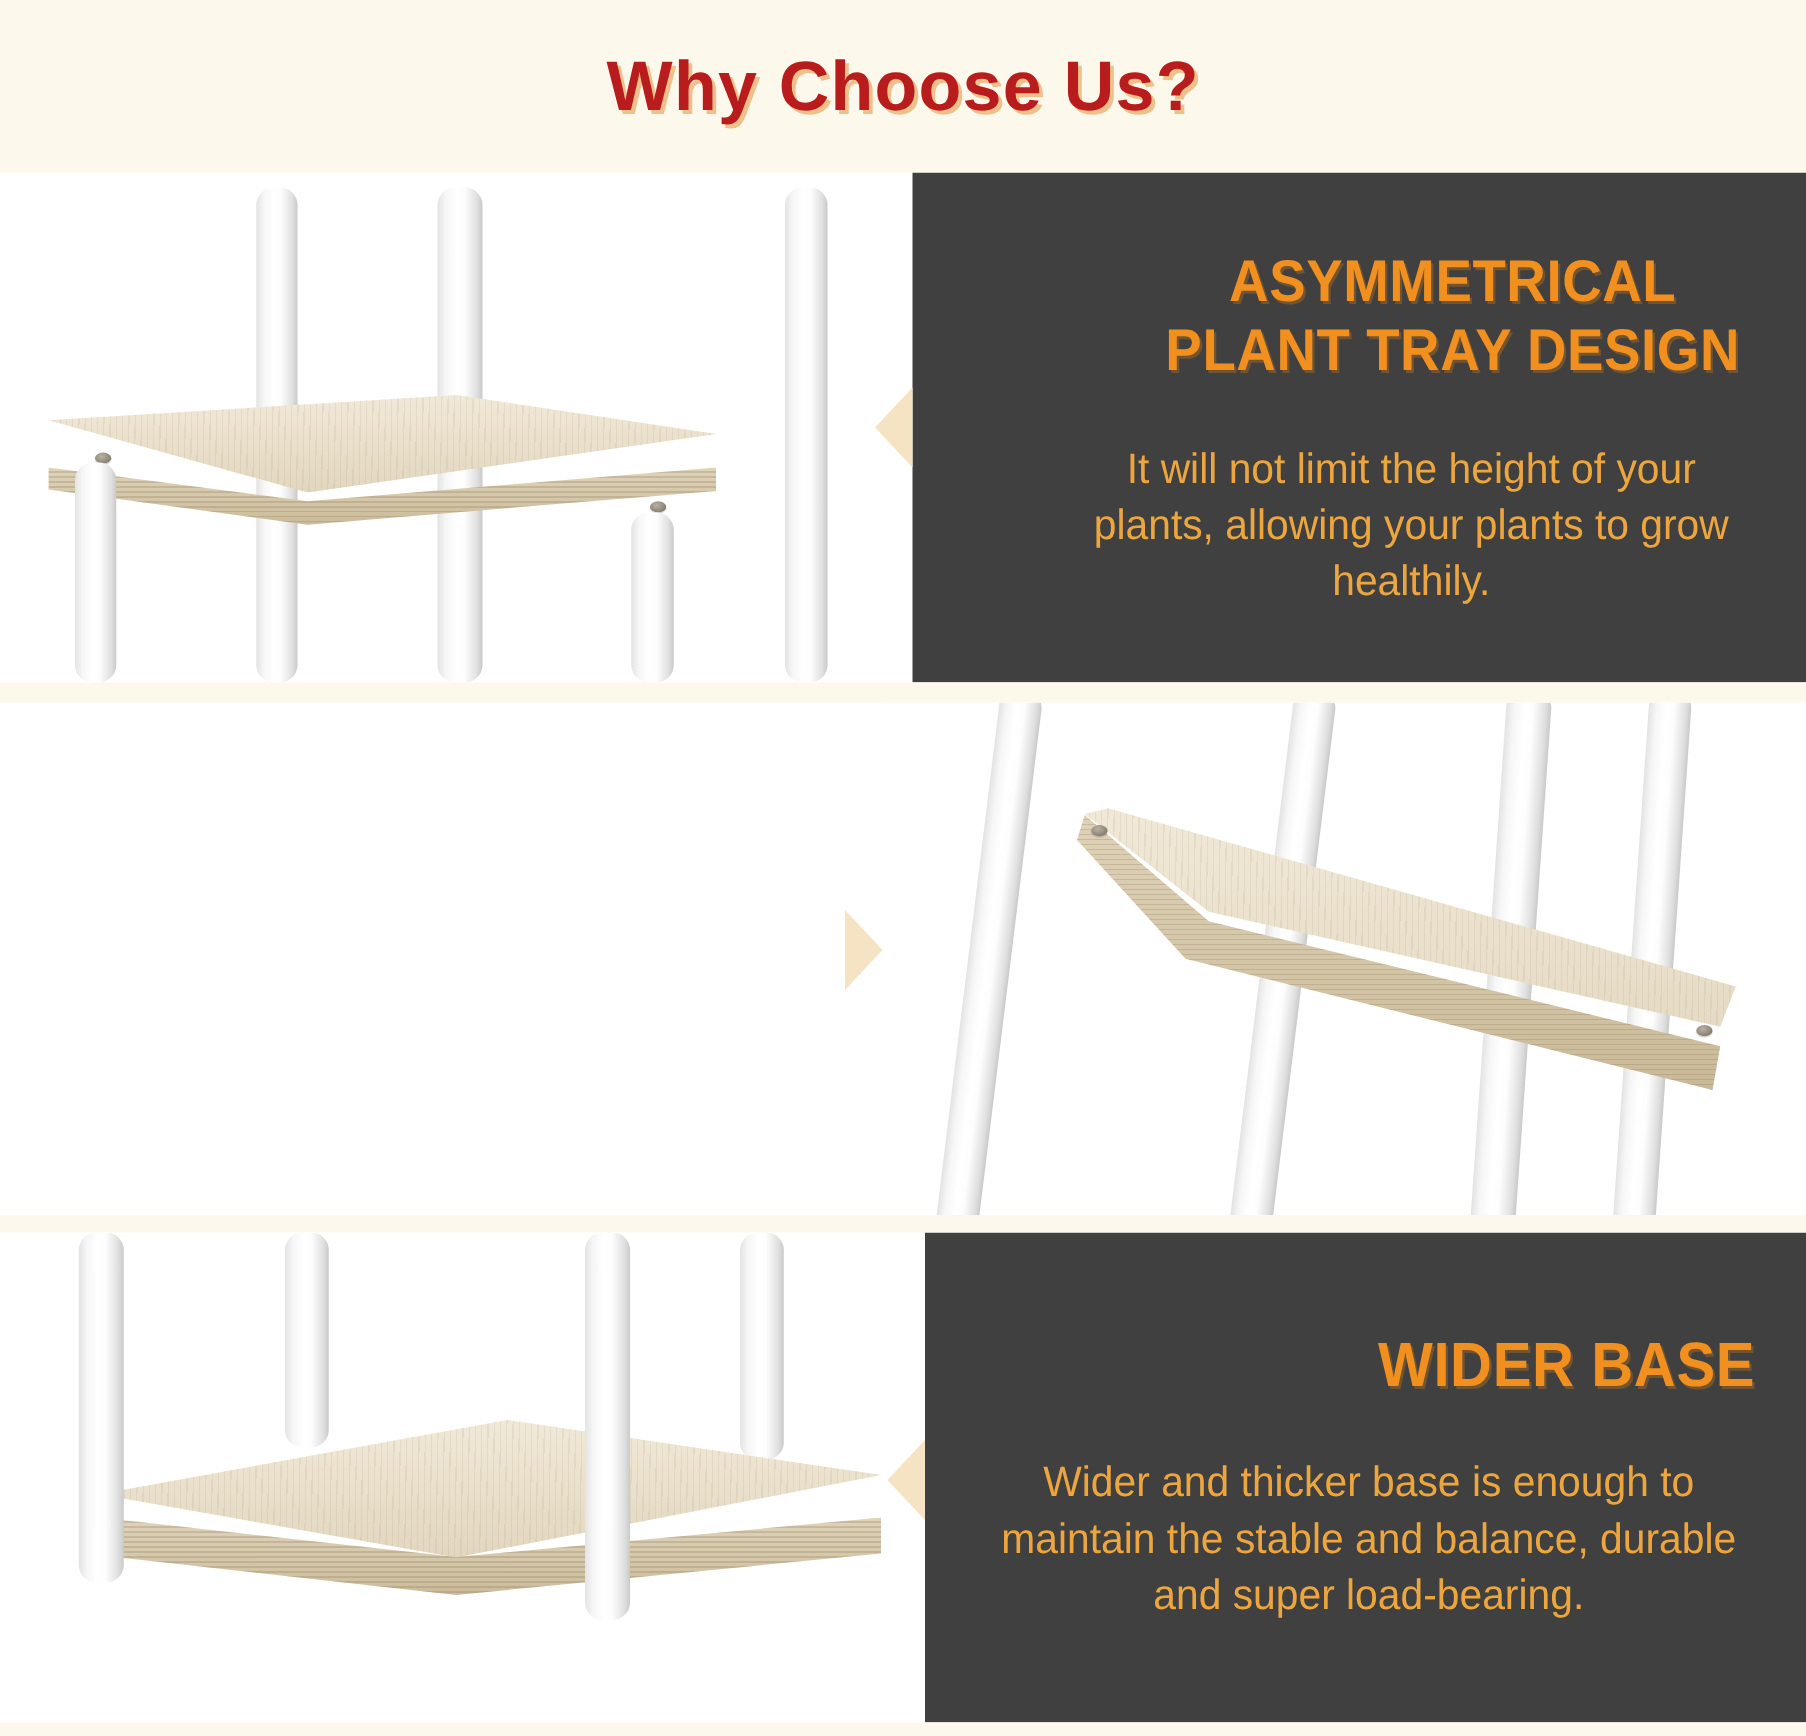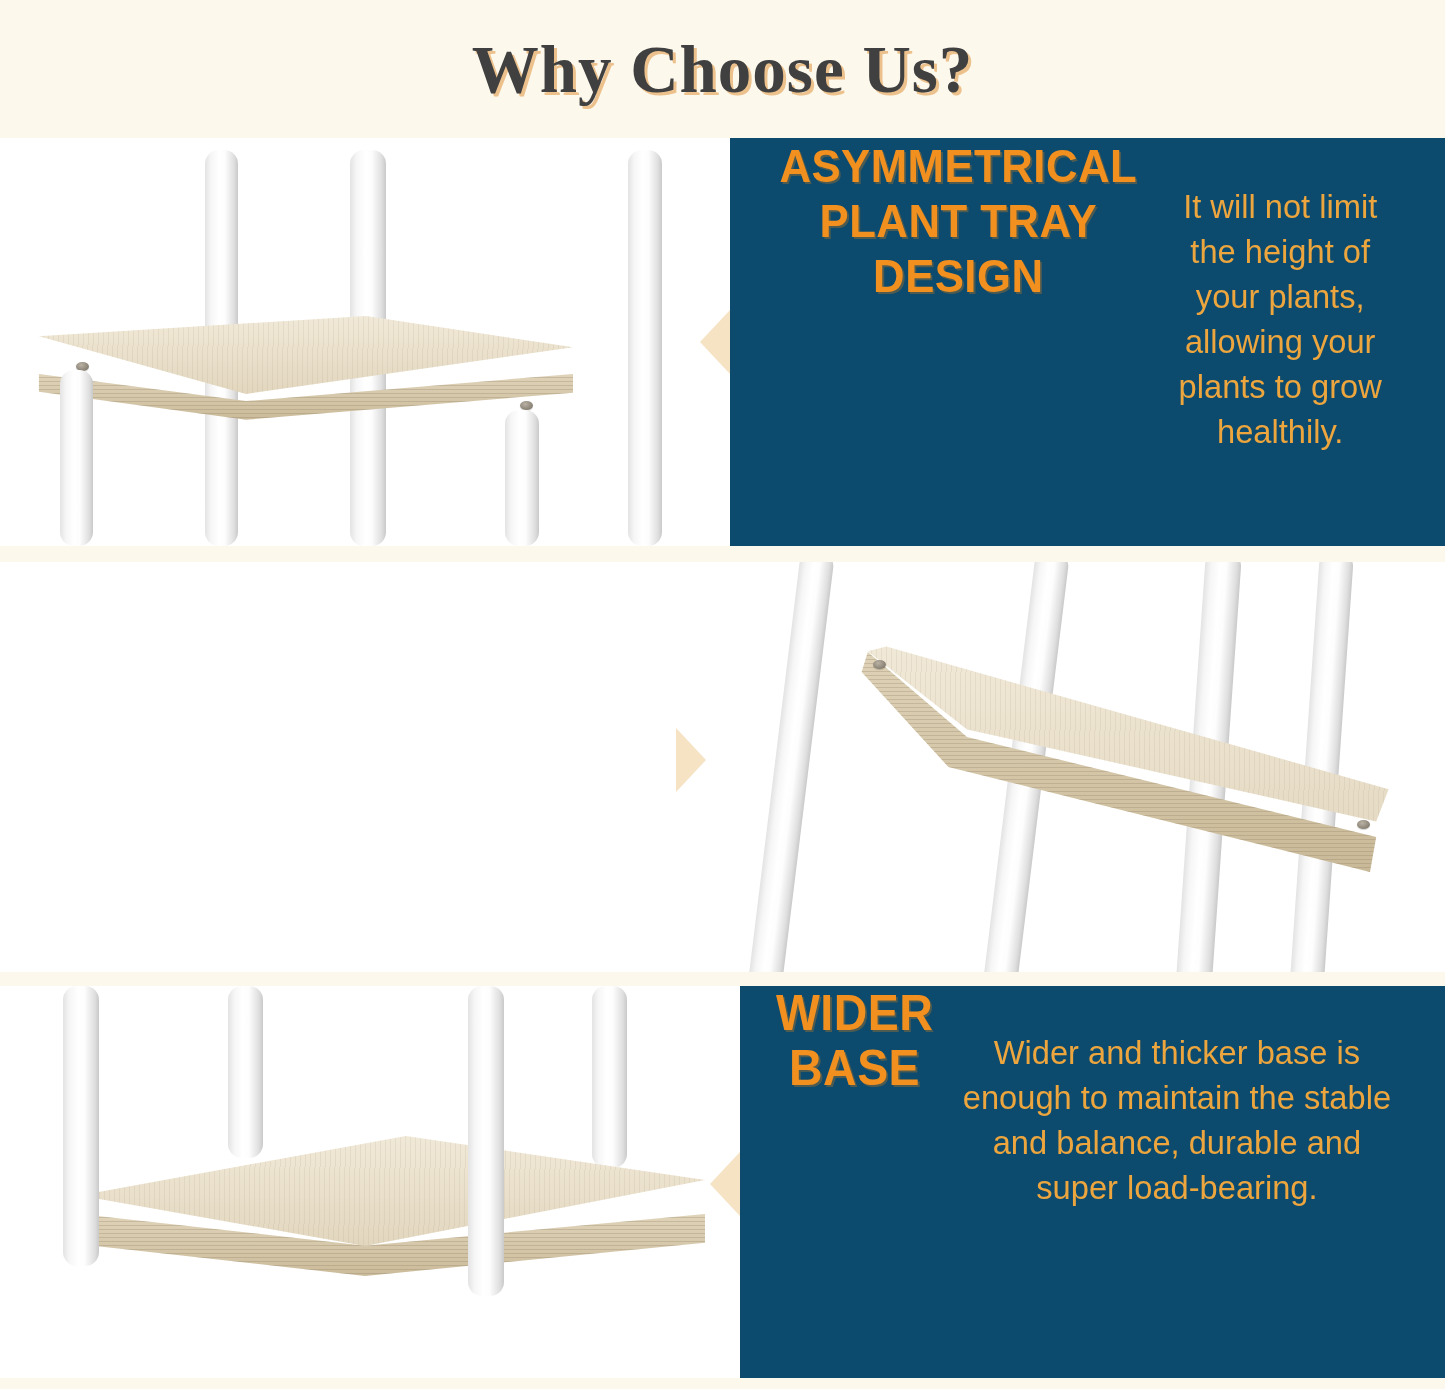--- a/index.html
+++ b/index.html
@@ -11,46 +11,46 @@
     position:relative;
   }
 
   
   .header{
     position:absolute;left:0;top:0;width:1445px;height:138px;
     background:#FDF8EC;
     display:flex;align-items:center;justify-content:center;
   }
   .header-title{
-    font-family:Liberation Serif, serif;
+    font-family:Liberation Sans, sans-serif;
     font-weight:bold;
-    font-size:67px;
+    font-size:56px;
     line-height:82px;
-    color:#404040;
+    color:#b91c1c;
     letter-spacing:1px;
     text-shadow:3px 3px 0 rgba(214,126,24,.45);
     white-space:nowrap;
   }
 
   
   .row{position:absolute;left:0;width:1445px;overflow:hidden;}
   #row1{top:138px;height:408px;}
   #row2{top:562px;height:410px;}
   #row3{top:986px;height:392px;}
 
   .gap{position:absolute;left:0;width:1445px;background:#FDF8EC;}
   #gap1{top:546px;height:16px;}
   #gap2{top:972px;height:14px;}
   #gap3{top:1378px;height:11px;}
 
   .photo{position:absolute;top:0;height:100%;background:#FFFFFF;overflow:hidden;}
   .panel{
     position:absolute;top:0;height:100%;
-    background:#0c4a6e;
-    display:flex;flex-direction:row;align-items:flex-start;justify-content:center;
+    background:#404040;
+    display:flex;flex-direction:column;align-items:flex-end;justify-content:center;
     box-sizing:border-box;
   }
 
   
   #row1 .photo{left:0;width:730px;}
   #row1 .panel{left:730px;width:715px;padding:0 36px;}
   #row2 .panel{left:0;width:706px;padding:0 30px;}
   #row2 .photo{left:706px;width:739px;}
   #row3 .photo{left:0;width:740px;}
   #row3 .panel{left:740px;width:705px;padding:0 30px;}

